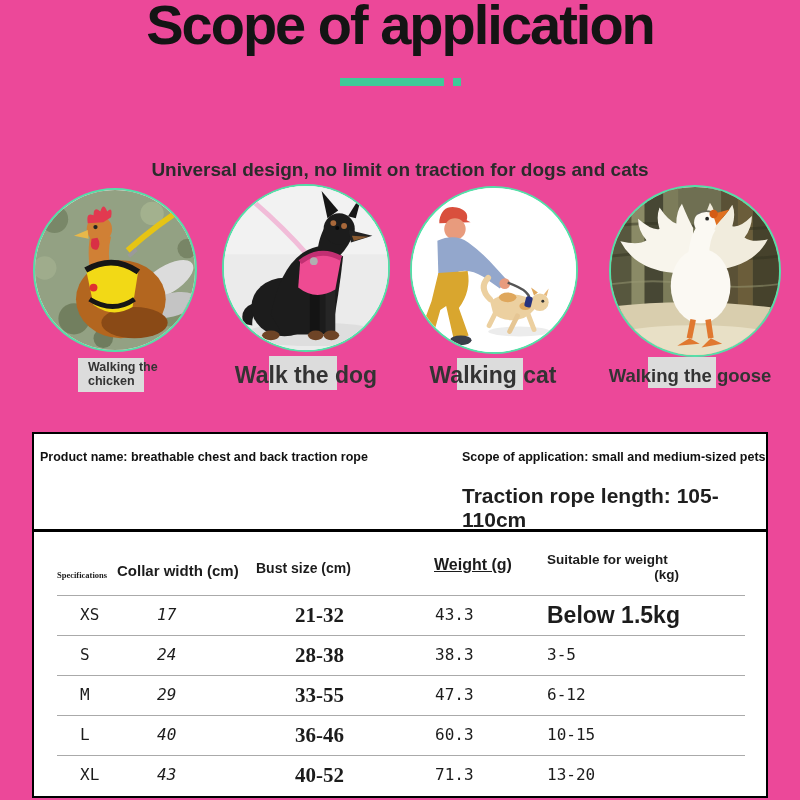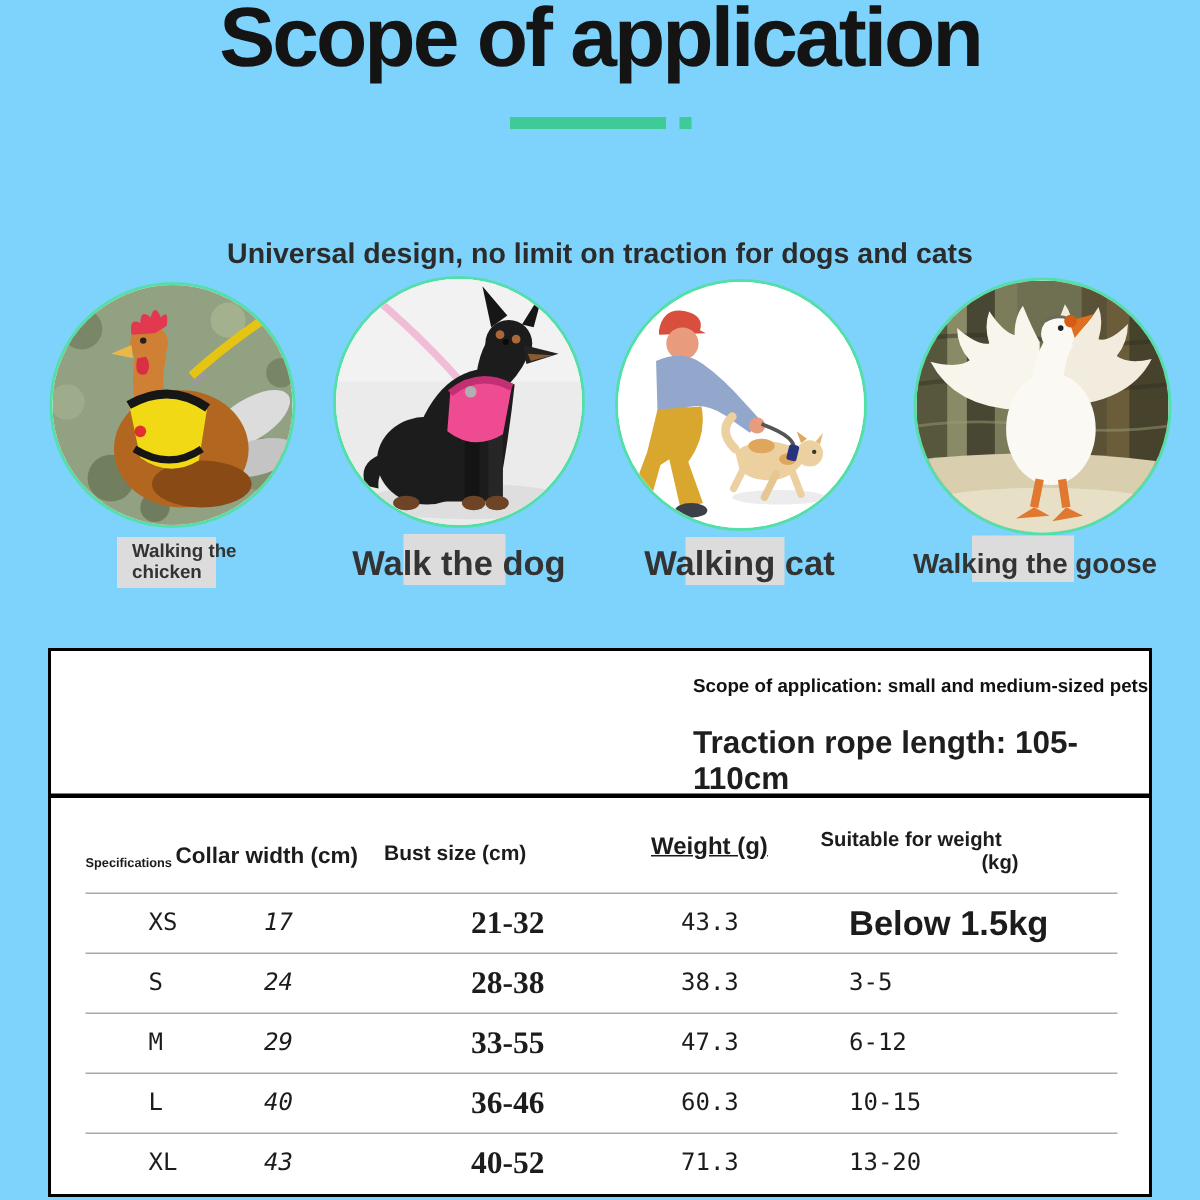--- a/index.html
+++ b/index.html
@@ -1,16 +1,16 @@
 <!DOCTYPE html>
 <html><head>
 <meta charset="utf-8">
 <style>
   html,body{margin:0;padding:0;background:#fff;}
-  .page{position:relative;width:800px;height:800px;background:#7dd3fc;overflow:hidden;
+  .page{position:relative;width:800px;height:800px;background:#ec4899;overflow:hidden;
         font-family:"Liberation Sans",sans-serif;color:#1a1a1a;}
   .abs{position:absolute;}
 
   
   .title{left:0;top:-12px;width:800px;text-align:center;font-size:56px;font-weight:bold;
          letter-spacing:-2px;color:#141414;line-height:74px;white-space:nowrap;}
   .underline{left:0;top:78px;width:800px;display:flex;justify-content:center;align-items:center;gap:9px;}
   .underline .bar{width:104px;height:8px;background:#3ecb98;}
   .underline .sq{width:8px;height:8px;background:#3ecb98;}
   .subtitle{left:0;top:120px;width:800px;text-align:center;font-size:19px;font-weight:bold;color:#2b2b2b;margin-top:39px;}
@@ -27,31 +27,31 @@
   
   .info-box{left:32px;top:432px;width:736px;height:366px;border:2px solid #000;box-sizing:border-box;background:#fff;}
   .info-box .abs{position:absolute;}
   .pn{left:6px;top:16px;font-size:12.5px;font-weight:bold;color:#111;}
   .scope{left:428px;top:16px;font-size:12.5px;font-weight:bold;color:#111;}
   .material{left:28px;top:52px;font-size:20px;font-weight:bold;color:#1e1e1e;}
   .rope{left:428px;top:50px;font-size:21px;font-weight:bold;color:#1e1e1e;}
   .blackline{left:0;top:95px;width:732px;height:3px;background:#000;}
 
   .colhead{font-weight:bold;color:#1c1c1c;white-space:nowrap;}
-  .h-spec{left:23px;top:136px;font-size:8.5px;}
+  .h-spec{left:23px;top:136px;font-size:8.5px;font-family:Liberation Serif, serif;}
   .h-collar{left:83px;top:128px;font-size:15px;}
   .h-bust{left:222px;top:126px;font-size:14px;}
   .h-weight{left:400px;top:122px;font-size:16px;text-decoration:underline;}
   .h-suit{left:513px;top:118px;width:142px;font-size:13.5px;line-height:15px;}
   .h-suit .l2{text-align:right;padding-right:10px;}
 
   .sep{left:23px;width:688px;height:1px;background:#aaaaaa;}
   .srow{left:0;top:0;width:732px;height:28px;}
   .cell{position:absolute;line-height:28px;font-family:"DejaVu Sans Mono",monospace;
-        font-size:16px;color:#1c1c1c;white-space:nowrap;margin-left:19px;}
+        font-size:16px;color:#1c1c1c;white-space:nowrap;}
   .c-size{left:46px;}
   .c-collar{left:123px;font-style:italic;}
   .c-bust{left:261px;font-family:Liberation Serif, serif;font-weight:bold;font-size:21px;}
   .c-weight{left:401px;}
   .c-suit{left:513px;}
   .suit-big{font-family:"Liberation Sans",sans-serif;font-weight:bold;font-size:23px;}
 </style>
 </head>
 <body>
 
@@ -189,20 +189,21 @@
   <div class="abs hl" style="left:269px;top:356px;width:68px;height:34px"></div>
   <div class="abs cap big" style="left:222px;top:362px;width:168px">Walk the dog</div>
 
   <div class="abs hl" style="left:457px;top:358px;width:66px;height:32px"></div>
   <div class="abs cap big" style="left:409px;top:362px;width:168px">Walking cat</div>
 
   <div class="abs hl" style="left:648px;top:357px;width:68px;height:31px"></div>
   <div class="abs cap mid" style="left:600px;top:365px;width:180px">Walking the goose</div>
 
   <section class="abs info-box">
+    <div class="abs pn">Product name: breathable chest and back traction rope</div>
     <div class="abs scope">Scope of application: small and medium-sized pets</div>
     <div class="abs rope">Traction rope length: 105-110cm</div>
     <div class="abs blackline"></div>
 
     <div class="abs colhead h-spec">Specifications</div>
     <div class="abs colhead h-collar">Collar width (cm)</div>
     <div class="abs colhead h-bust">Bust size (cm)</div>
     <div class="abs colhead h-weight">Weight (g)</div>
     <div class="abs colhead h-suit">
       <div>Suitable for weight</div>

